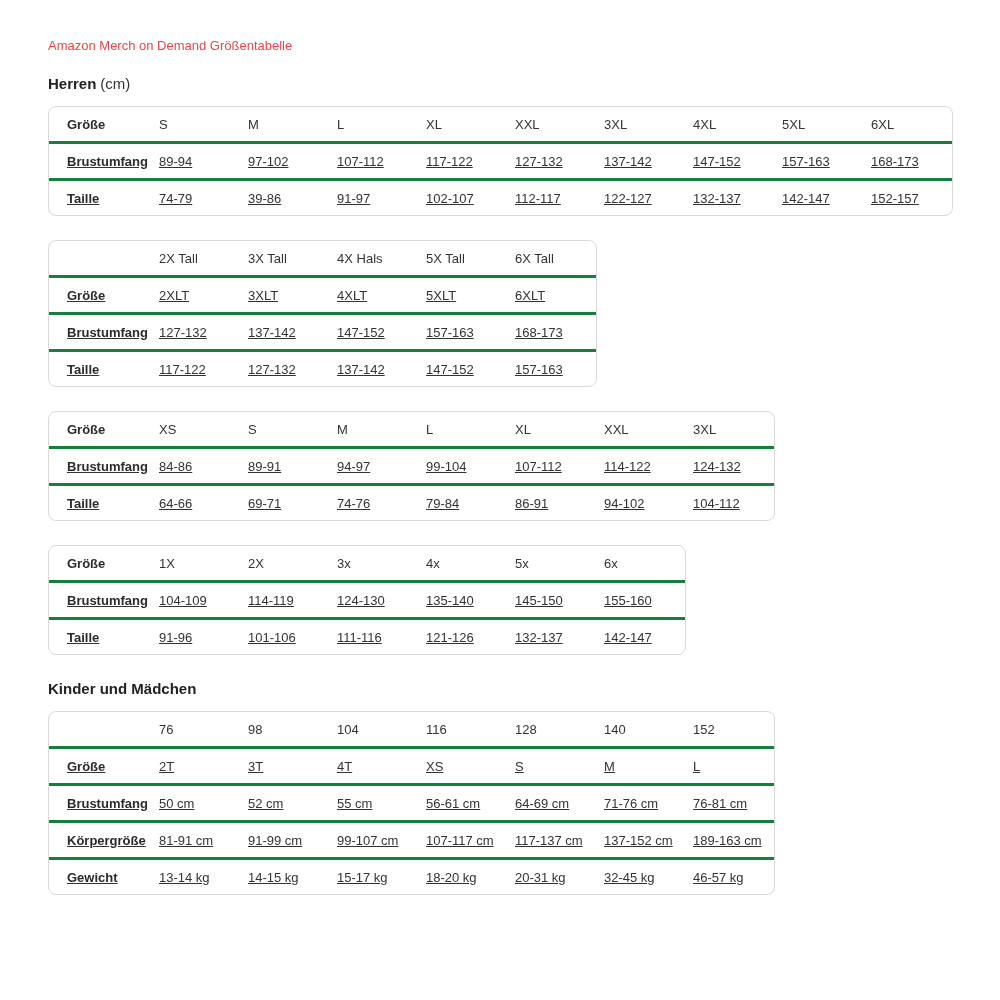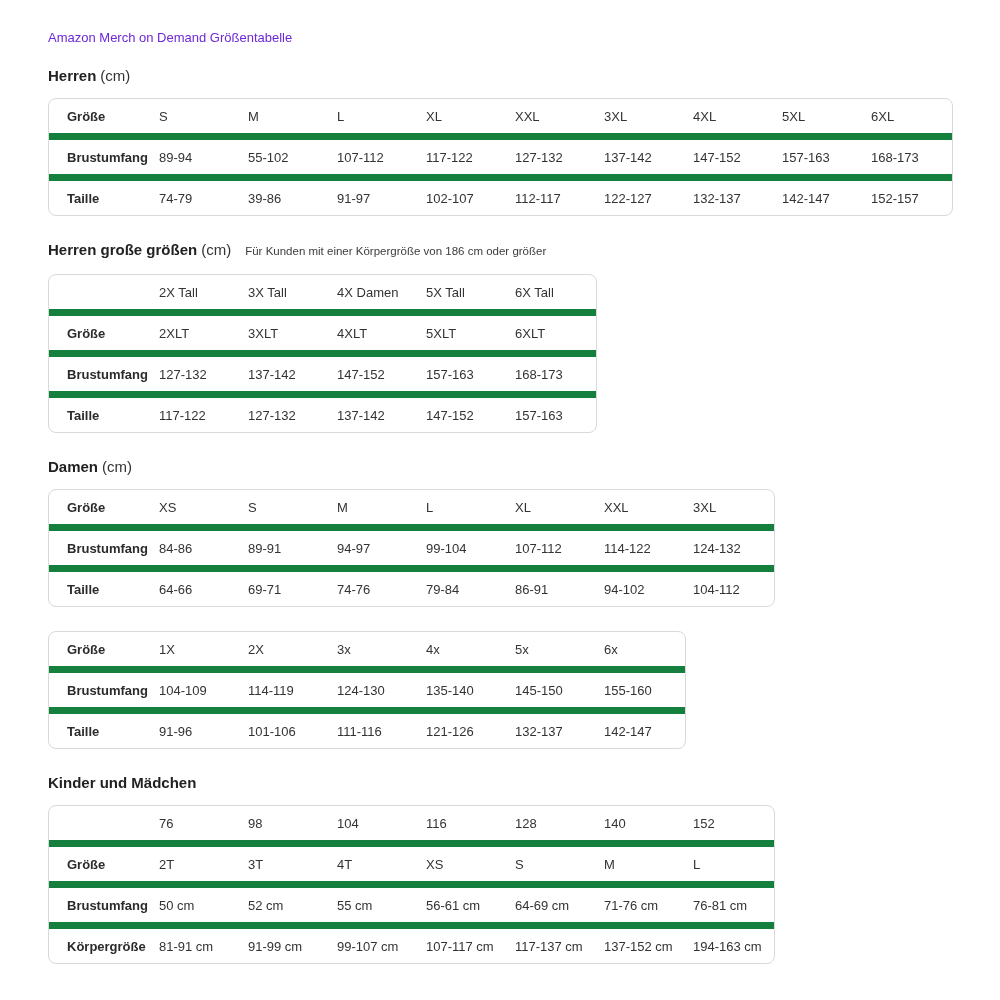--- a/index.html
+++ b/index.html
@@ -9,22 +9,22 @@
     background: #ffffff;
     font-family: "Liberation Sans", "DejaVu Sans", sans-serif;
     color: #333333;
     box-sizing: border-box;
     padding: 30px 40px 0 48px;
     overflow: hidden;
   }
   .page-title {
     font-size: 13px;
     line-height: 16px;
-    color: #6d28d9;
-    margin: 0 0 4px 0;
+    color: #ef4444;
+    margin: 8px 0 4px 0;
     font-weight: 400;
   }
   .size-section { margin-top: 20px; }
   .section-heading {
     font-size: 15px;
     line-height: 19px;
     margin: 0 0 13px 0;
     font-weight: 400;
   }
   .heading-bold { font-weight: 700; color: #222; }
@@ -36,21 +36,21 @@
     border: 1px solid #d9d9d9;
     border-radius: 8px;
     background: #ffffff;
     overflow: hidden;
   }
   .t-row {
     display: flex;
     align-items: center;
     height: 34px;
   }
-  .t-row + .t-row { border-top: 7px solid #15803d; }
+  .t-row + .t-row { border-top: 3px solid #15803d; text-decoration: underline; }
   .t-cell {
     width: 89px;
     padding-left: 8px;
     box-sizing: border-box;
     font-size: 13px;
     color: #333333;
     white-space: nowrap;
     flex: 0 0 auto;
   }
   .t-label {
@@ -76,21 +76,21 @@
         <div class="t-cell">L</div>
         <div class="t-cell">XL</div>
         <div class="t-cell">XXL</div>
         <div class="t-cell">3XL</div>
         <div class="t-cell">4XL</div>
         <div class="t-cell">5XL</div>
         <div class="t-cell">6XL</div>
       </div><div class="t-row">
         <div class="t-cell t-label">Brustumfang</div>
         <div class="t-cell">89-94</div>
-        <div class="t-cell">55-102</div>
+        <div class="t-cell">97-102</div>
         <div class="t-cell">107-112</div>
         <div class="t-cell">117-122</div>
         <div class="t-cell">127-132</div>
         <div class="t-cell">137-142</div>
         <div class="t-cell">147-152</div>
         <div class="t-cell">157-163</div>
         <div class="t-cell">168-173</div>
       </div><div class="t-row">
         <div class="t-cell t-label">Taille</div>
         <div class="t-cell">74-79</div>
@@ -99,28 +99,25 @@
         <div class="t-cell">102-107</div>
         <div class="t-cell">112-117</div>
         <div class="t-cell">122-127</div>
         <div class="t-cell">132-137</div>
         <div class="t-cell">142-147</div>
         <div class="t-cell">152-157</div>
       </div></div>
 </section>
 
 <section class="size-section">
-  <h2 class="section-heading">
-    <span class="heading-bold">Herren große größen</span><span class="heading-unit">(cm)</span><span class="heading-note">Für Kunden mit einer Körpergröße von 186 cm oder größer</span>
-  </h2>
   <div class="size-table"><div class="t-row">
         <div class="t-cell t-label"></div>
         <div class="t-cell">2X Tall</div>
         <div class="t-cell">3X Tall</div>
-        <div class="t-cell">4X Damen</div>
+        <div class="t-cell">4X Hals</div>
         <div class="t-cell">5X Tall</div>
         <div class="t-cell">6X Tall</div>
       </div><div class="t-row">
         <div class="t-cell t-label">Größe</div>
         <div class="t-cell">2XLT</div>
         <div class="t-cell">3XLT</div>
         <div class="t-cell">4XLT</div>
         <div class="t-cell">5XLT</div>
         <div class="t-cell">6XLT</div>
       </div><div class="t-row">
@@ -134,23 +131,20 @@
         <div class="t-cell t-label">Taille</div>
         <div class="t-cell">117-122</div>
         <div class="t-cell">127-132</div>
         <div class="t-cell">137-142</div>
         <div class="t-cell">147-152</div>
         <div class="t-cell">157-163</div>
       </div></div>
 </section>
 
 <section class="size-section">
-  <h2 class="section-heading">
-    <span class="heading-bold">Damen</span><span class="heading-unit">(cm)</span>
-  </h2>
   <div class="size-table"><div class="t-row">
         <div class="t-cell t-label">Größe</div>
         <div class="t-cell">XS</div>
         <div class="t-cell">S</div>
         <div class="t-cell">M</div>
         <div class="t-cell">L</div>
         <div class="t-cell">XL</div>
         <div class="t-cell">XXL</div>
         <div class="t-cell">3XL</div>
       </div><div class="t-row">
@@ -234,15 +228,24 @@
         <div class="t-cell">71-76 cm</div>
         <div class="t-cell">76-81 cm</div>
       </div><div class="t-row">
         <div class="t-cell t-label">Körpergröße</div>
         <div class="t-cell">81-91 cm</div>
         <div class="t-cell">91-99 cm</div>
         <div class="t-cell">99-107 cm</div>
         <div class="t-cell">107-117 cm</div>
         <div class="t-cell">117-137 cm</div>
         <div class="t-cell">137-152 cm</div>
-        <div class="t-cell">194-163 cm</div>
+        <div class="t-cell">189-163 cm</div>
+      </div><div class="t-row">
+        <div class="t-cell t-label">Gewicht</div>
+        <div class="t-cell">13-14 kg</div>
+        <div class="t-cell">14-15 kg</div>
+        <div class="t-cell">15-17 kg</div>
+        <div class="t-cell">18-20 kg</div>
+        <div class="t-cell">20-31 kg</div>
+        <div class="t-cell">32-45 kg</div>
+        <div class="t-cell">46-57 kg</div>
       </div></div>
 </section>
 
 </body></html>

